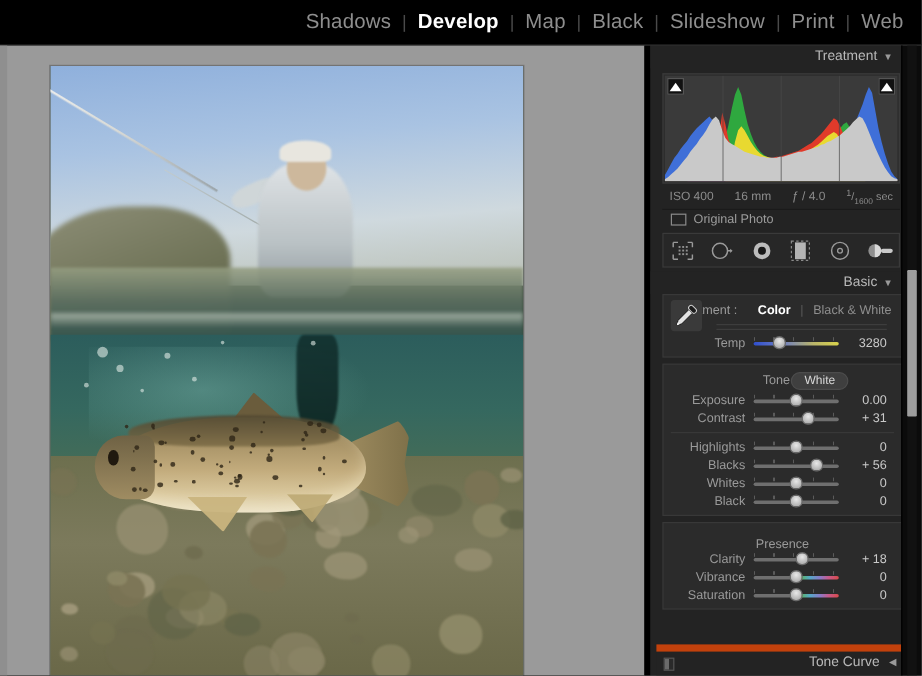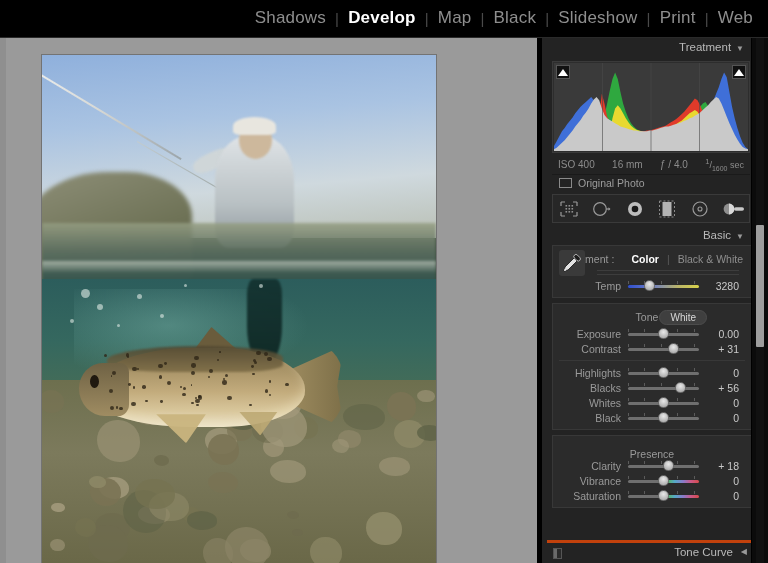--- a/index.html
+++ b/index.html
@@ -320,21 +320,21 @@
   .auto-btn{
     position:absolute;right:44px;top:2px;
     background:#3f3f3f;border-radius:8px;color:#d8d8d8;
     font-size:10px;padding:1px 10px;border:1px solid #4c4c4c;
   }
   .grp-rule{height:1px;background:#383838;margin:4px 6px;}
 
   
   .footer-hdr{
     position:absolute;left:5px;bottom:0;width:210px;height:20px;
-    background:#232323;border-top:3px solid #c2410c;
+    background:#232323;border-top:6px solid #c2410c;
   }
   .footer-hdr .lbl{
     position:absolute;right:24px;top:3px;color:#b9b9b9;font-size:11.5px;
   }
   .footer-hdr .tri{
     position:absolute;right:10px;top:4px;color:#9a9a9a;font-size:8px;
   }
   .footer-hdr .sw{
     position:absolute;left:6px;top:5px;width:9px;height:11px;
     background:linear-gradient(90deg,#6a6a6a 50%,#2a2a2a 50%);

